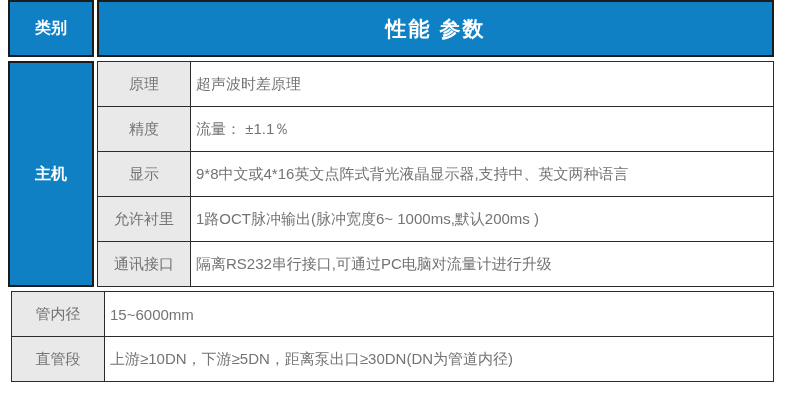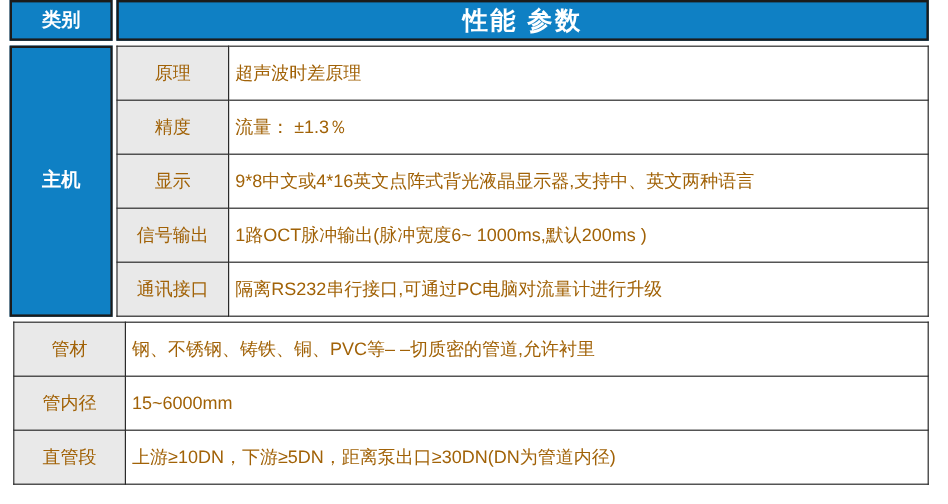--- a/index.html
+++ b/index.html
@@ -12,33 +12,33 @@
   .gap-h { height:4px; background:#fff; }
 
   .blue-cell {
     background:var(--blue,#0f80c4);
     color:#fff;
     border:2px solid #1b1b1b;
     box-sizing:border-box;
     display:flex; align-items:center; justify-content:center;
     font-weight:bold;
   }
-  .header-row { height:34px; }
+  .header-row { height:57px; }
   .cat-cell { flex:0 0 86px; font-size:16px; }
   .perf-cell { flex:1; font-size:21px; letter-spacing:2px; }
 
   .side-cell { flex:0 0 86px; font-size:16px; text-align:center; }
   .side-cell .side-text { display:inline-block; width:2.2em; line-height:1.9; word-break:break-all; }
 
   .sec-table { flex:1; border-collapse:collapse; table-layout:fixed; width:100%; }
   .sec-table td {
     border:1px solid #2b2b2b;
     box-sizing:border-box;
     font-size:15px;
-    color:#a16207;
+    color:#737373;
     height:45px;
     vertical-align:middle;
   }
   .sec-table td.lbl {
     width:93px;
     text-align:center;
     background:var(--gray,#e9e9e9);
   }
   .sec-table td.val {
     background:#fff;
@@ -70,48 +70,44 @@
       </div>
       <div class="gap-v"></div>
       <table class="sec-table">
         <tbody>
             <tr>
           <td class="lbl">原理</td>
           <td class="val">超声波时差原理</td>
         </tr>
         <tr>
           <td class="lbl">精度</td>
-          <td class="val">流量： ±1.3％</td>
+          <td class="val">流量： ±1.1％</td>
         </tr>
         <tr>
           <td class="lbl">显示</td>
           <td class="val">9*8中文或4*16英文点阵式背光液晶显示器,支持中、英文两种语言</td>
         </tr>
         <tr>
-          <td class="lbl">信号输出</td>
+          <td class="lbl">允许衬里</td>
           <td class="val">1路OCT脉冲输出(脉冲宽度6~ 1000ms,默认200ms )</td>
         </tr>
         <tr>
           <td class="lbl">通讯接口</td>
           <td class="val">隔离RS232串行接口,可通过PC电脑对流量计进行升级</td>
         </tr>
       </tbody>
         </table>
     </div>
 
     <div class="gap-h"></div>
 
     <div class="flexrow">
       <div class="gap-v"></div>
       <table class="sec-table">
         <tbody>
-            <tr>
-          <td class="lbl">管材</td>
-          <td class="val">钢、不锈钢、铸铁、铜、PVC等– –切质密的管道,允许衬里</td>
-        </tr>
         <tr>
           <td class="lbl">管内径</td>
           <td class="val">15~6000mm</td>
         </tr>
         <tr>
           <td class="lbl">直管段</td>
           <td class="val">上游≥10DN，下游≥5DN，距离泵出口≥30DN(DN为管道内径)</td>
         </tr>
       </tbody>
         </table>

